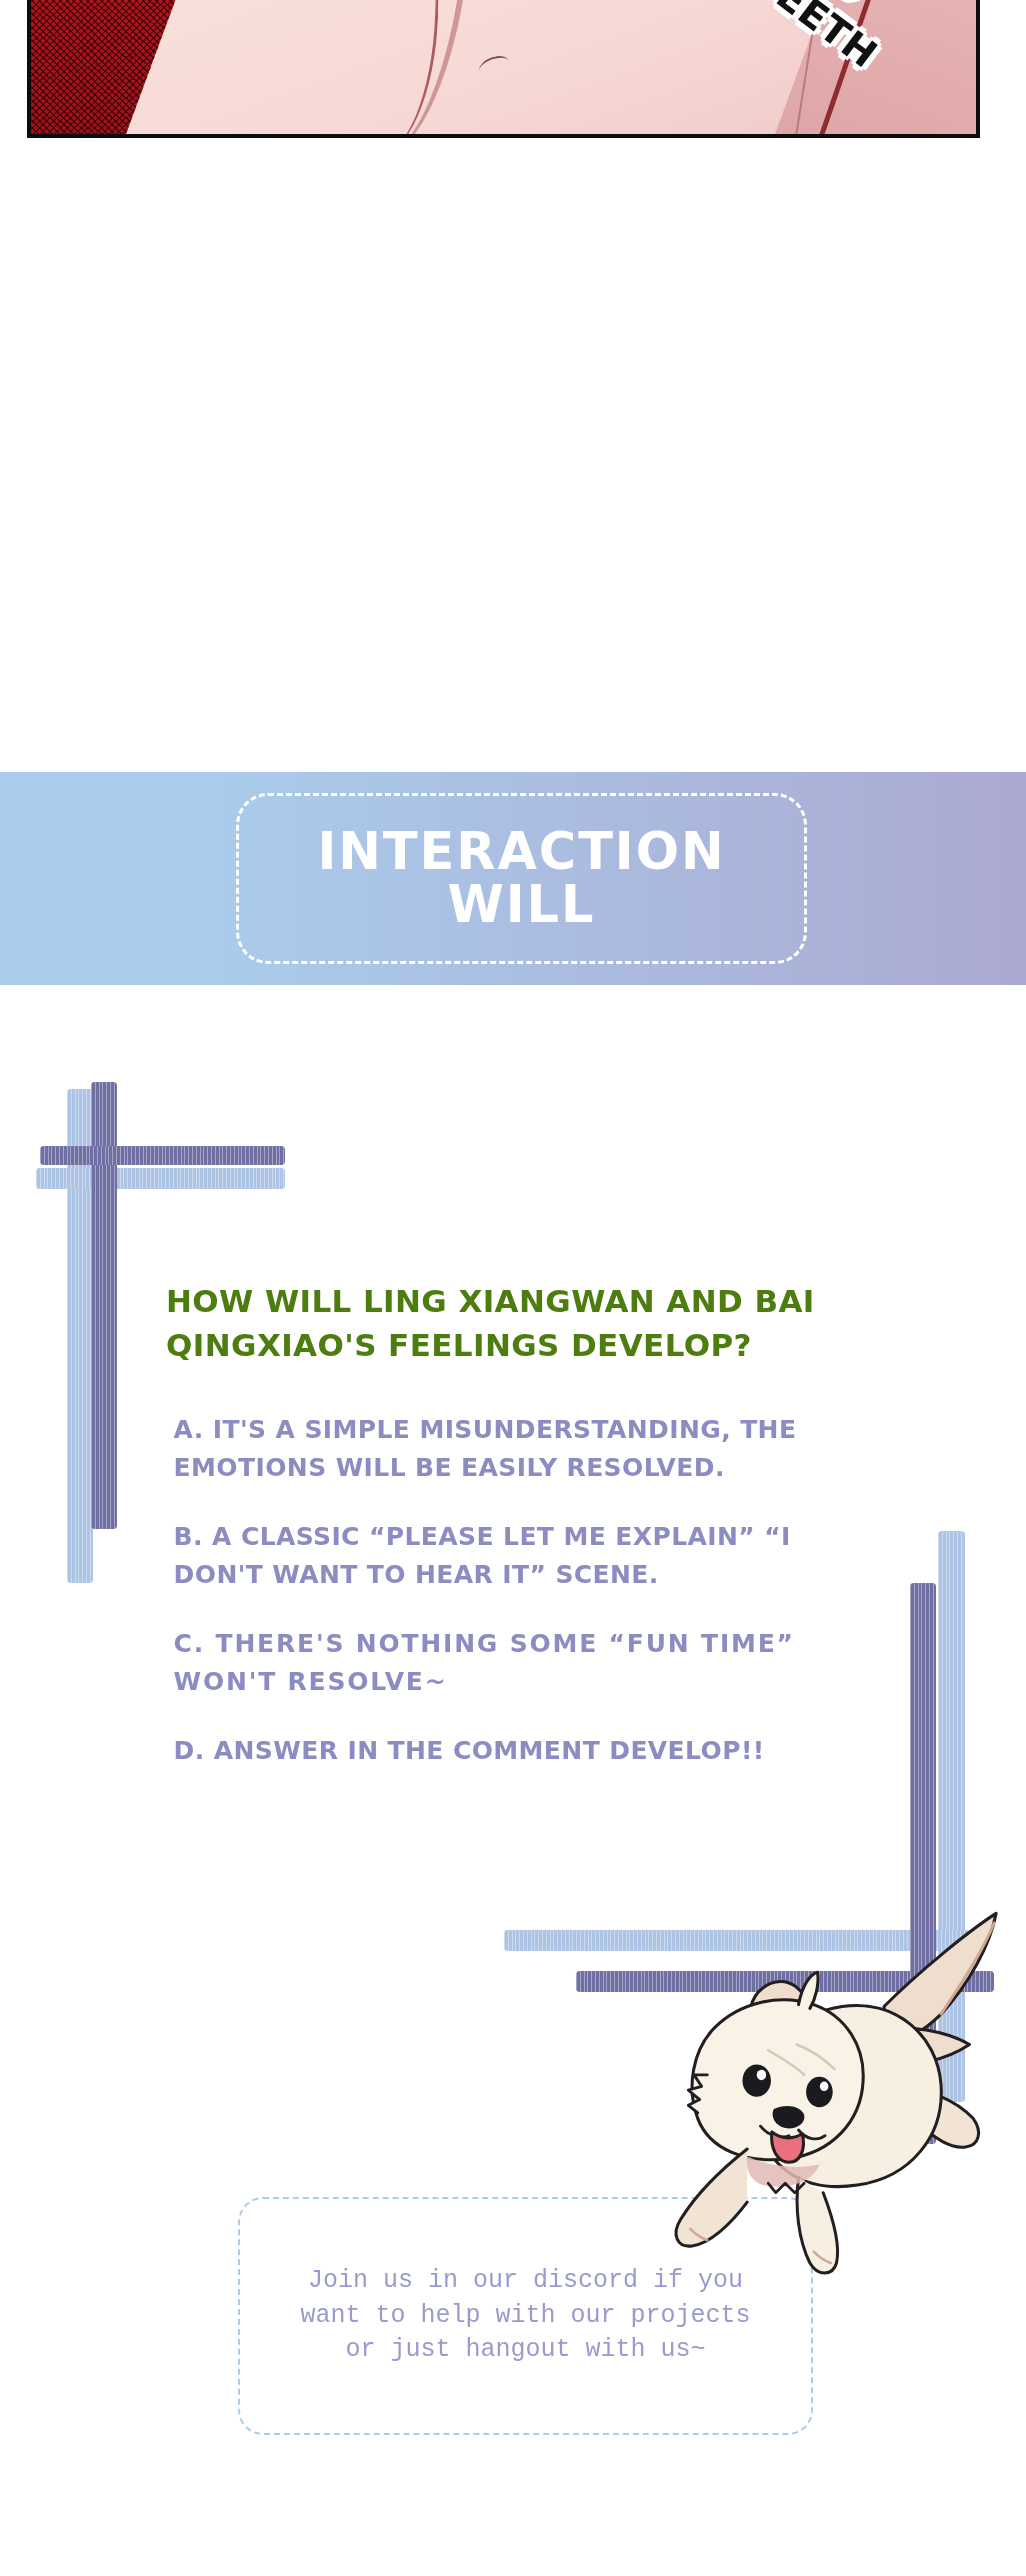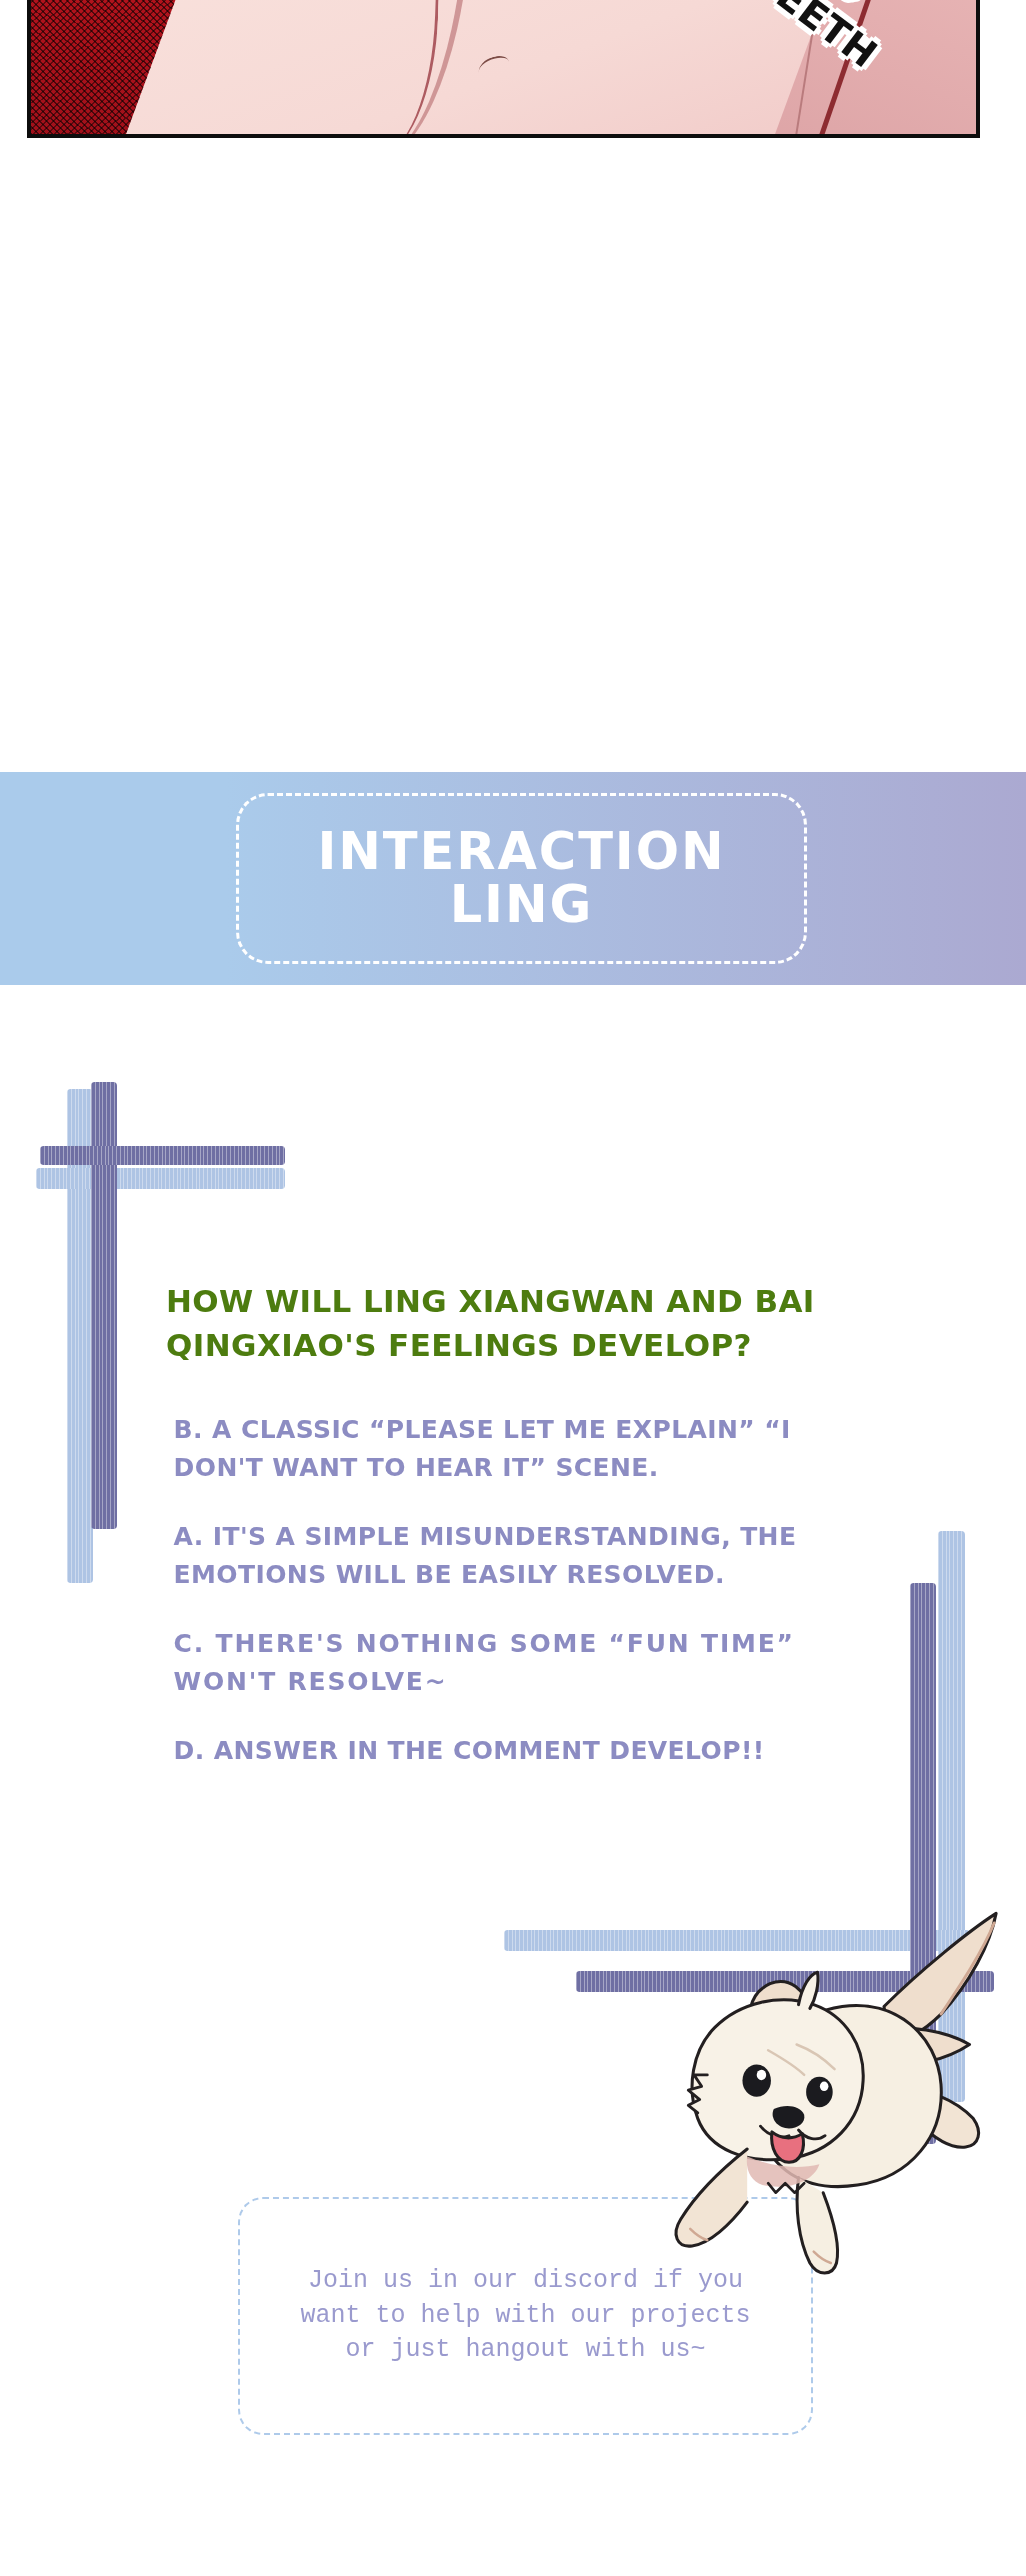--- a/index.html
+++ b/index.html
@@ -293,42 +293,42 @@
   <div class="garment-a"></div>
   <div class="garment-line"></div>
   <div class="garment-line2"></div>
   <div class="sfx sfx-1">RITS</div>
   <div class="sfx sfx-2">TEETH</div>
 </div>
 
 <div class="banner" id="banner" style="background: linear-gradient(90deg, rgb(170, 203, 235) 0%, rgb(170, 203, 235) 22%, rgb(171, 169, 209) 100%);">
   <div class="banner-inner-box">
     <div class="banner-title">INTERACTION
-LING</div>
+WILL</div>
   </div>
 </div>
 
 <div class="bl-v-light brush-tex"></div>
 <div class="bl-h-light brush-tex"></div>
 <div class="bl-v-dark brush-tex"></div>
 <div class="bl-h-dark brush-tex"></div>
 
 <div class="br-v-light brush-tex"></div>
 <div class="br-h-light brush-tex"></div>
 <div class="br-v-dark brush-tex"></div>
 <div class="br-h-dark brush-tex"></div>
 
 <div class="quiz">
   <div class="quiz-question">HOW WILL LING XIANGWAN AND BAI
 QINGXIAO'S FEELINGS DEVELOP?</div>
   <div class="answer-list">
+    <div class="answer">A. IT'S A SIMPLE MISUNDERSTANDING, THE
+EMOTIONS WILL BE EASILY RESOLVED.</div>
     <div class="answer">B. A CLASSIC “PLEASE LET ME EXPLAIN” “I
 DON'T WANT TO HEAR IT” SCENE.</div>
-    <div class="answer">A. IT'S A SIMPLE MISUNDERSTANDING, THE
-EMOTIONS WILL BE EASILY RESOLVED.</div>
     <div class="answer spaced">C.  THERE'S  NOTHING  SOME  “FUN  TIME”
 WON'T RESOLVE~</div>
     <div class="answer">D. ANSWER IN THE COMMENT DEVELOP!!</div>
   </div>
 </div>
 
 <div class="discord-box">
   <div class="discord-text">Join us in our discord if you
 want to help with our projects
 or just hangout with us~</div>

